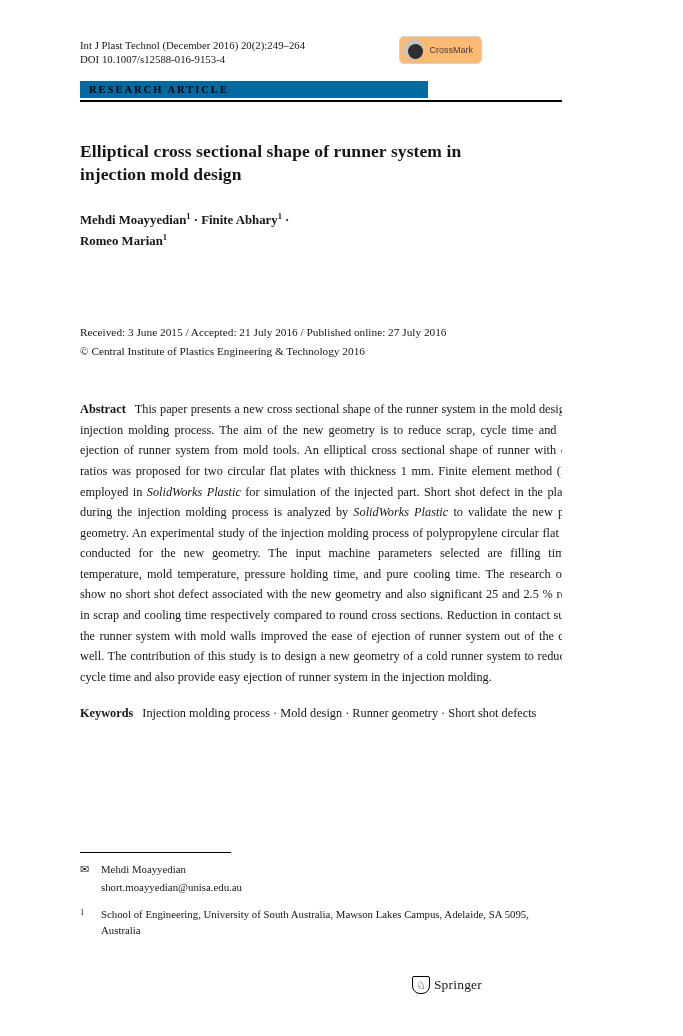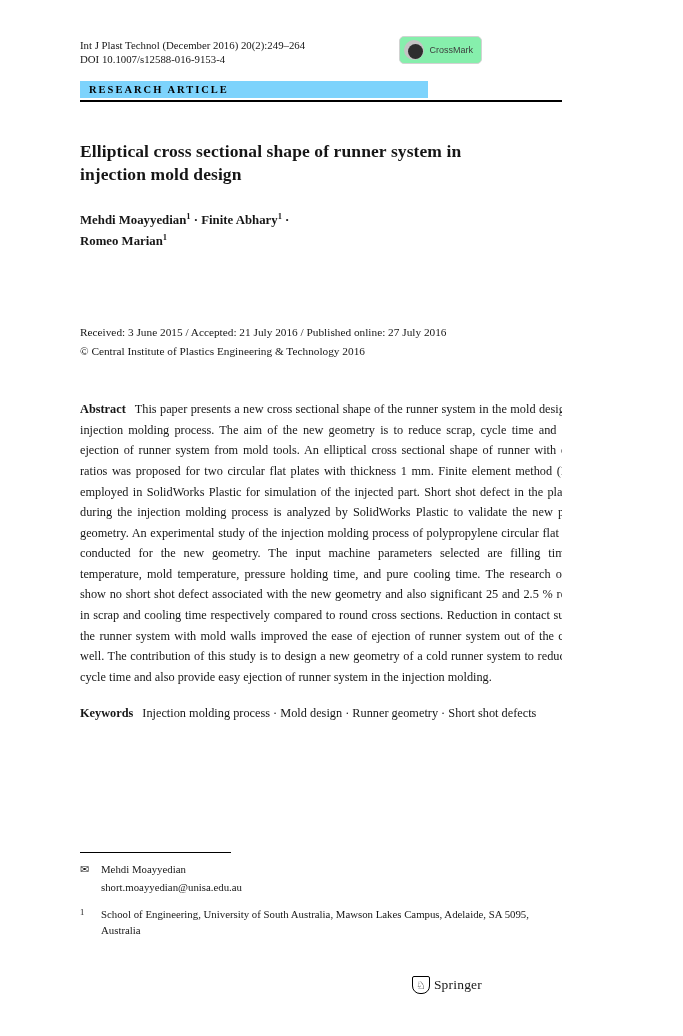--- a/index.html
+++ b/index.html
@@ -15,37 +15,37 @@
   }
   .content { padding: 38px 80px 0 80px; }
 
   
   .head-row { display: flex; justify-content: space-between; align-items: flex-start; }
   .head-meta { font-size: 10.8px; line-height: 14px; }
   .crossmark {
     display: flex; align-items: center; gap: 5px;
     border: 1px solid #d2d2d2; border-radius: 5px;
     padding: 3px 8px 3px 4px; margin-top: -2px;
-    background: #86efac; cursor: pointer;
+    background: #fdba74; cursor: pointer;
   }
   .cm-circle {
     position: relative; width: 20px; height: 20px; border-radius: 50%;
     background: #c4c4c4; overflow: hidden; display: inline-block;
   }
   .cm-inner {
     position: absolute; width: 15px; height: 15px; border-radius: 50%;
     background: #2e2e2e; right: 1px; bottom: 1px;
   }
   .cm-label { font-family: "Liberation Sans", sans-serif; font-size: 9px; color: #3c3c3c; }
 
   .article-bar {
     margin-top: 15px;
     width: 348px;
     box-sizing: border-box;
-    background: #7dd3fc;
+    background: #0369a1;
     color: #000;
     font-weight: bold;
     font-size: 10.5px;
     letter-spacing: 2px;
     padding: 3px 9px 3px 9px;
   }
   .header-rule { margin-top: 2px; width: 523px; height: 2px; background: #000; }
 
   
   .title {
@@ -70,21 +70,21 @@
     text-align: justify;
     width: 523px;
   }
   .keywords {
     margin: 16px 0 0 0;
     font-size: 12.3px;
     line-height: 20.6px;
     width: 523px;
   }
   .para-label { font-weight: bold; margin-right: 9px; }
-  .it { }
+  .it { font-style: italic; }
 
   
   .footnotes {
     position: absolute; left: 80px; top: 852px; width: 523px;
     font-size: 10.8px; line-height: 1.5;
   }
   .fn-rule { width: 151px; height: 1px; background: #000; }
   .correspondence { margin-top: 8px; }
   .corr-row { display: flex; align-items: baseline; }
   .envelope { width: 21px; display: inline-block; font-size: 11px; }

